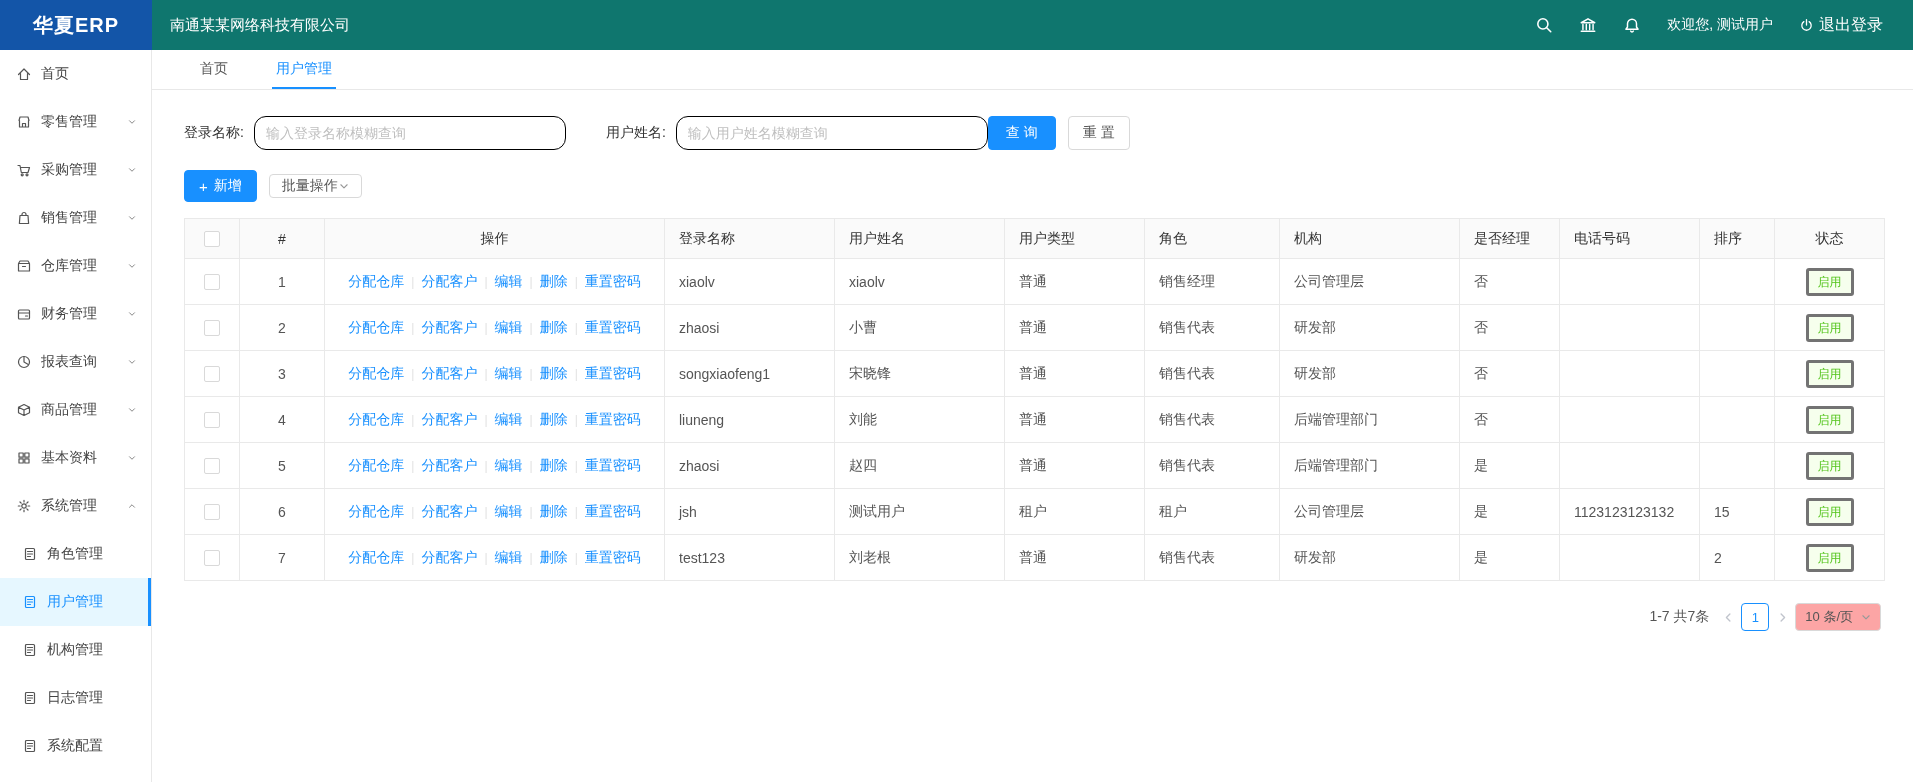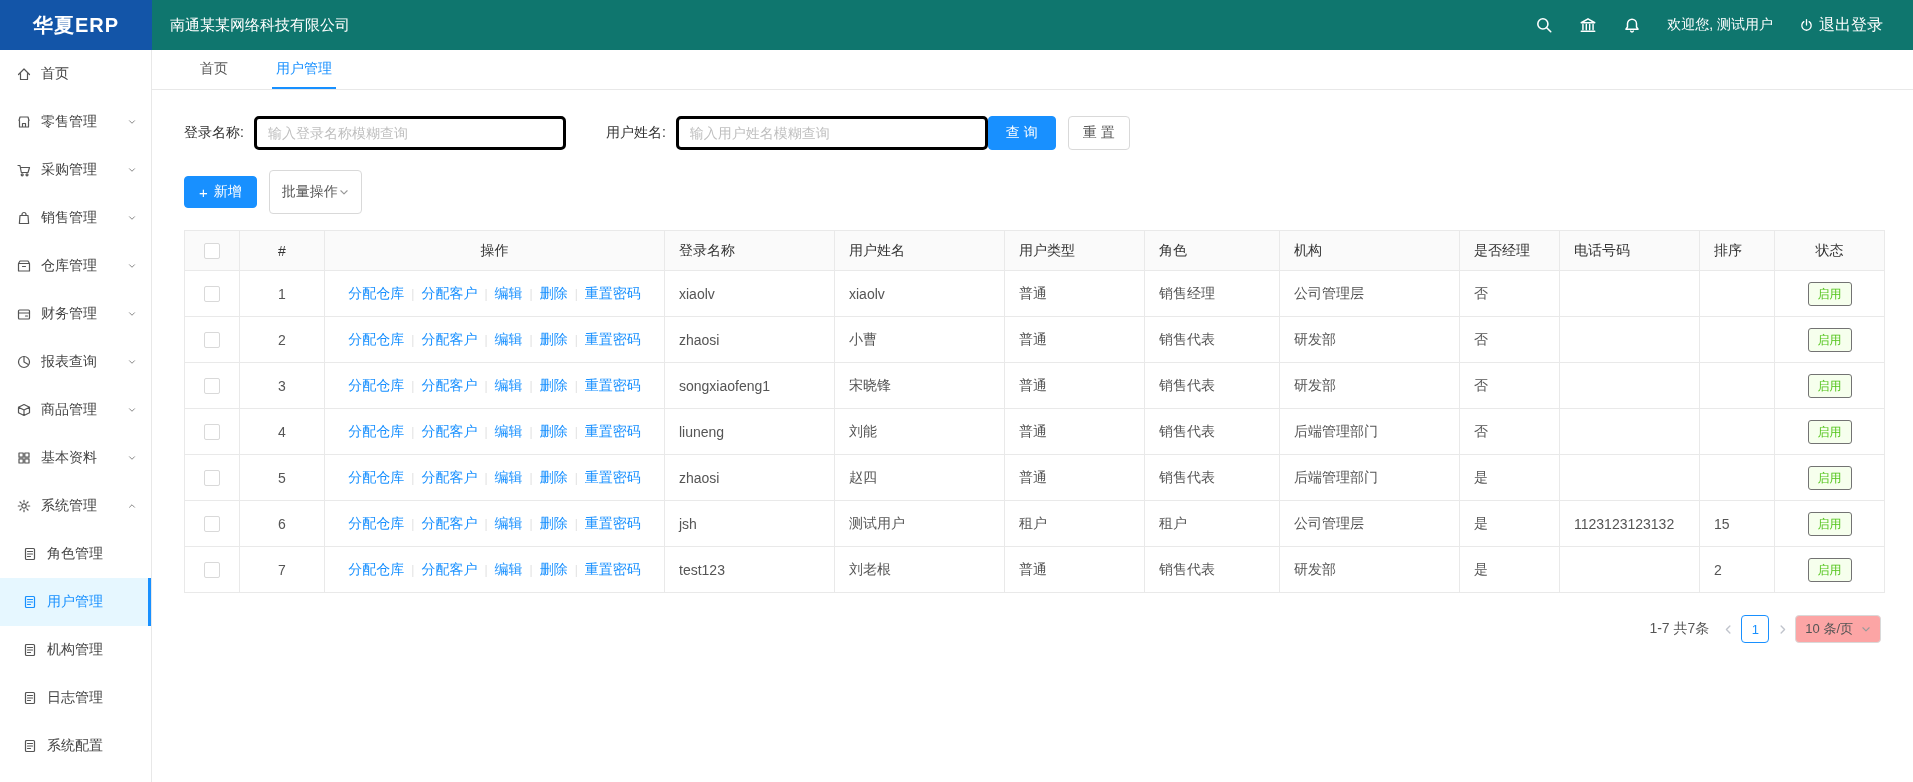--- a/index.html
+++ b/index.html
@@ -53,57 +53,57 @@
   .tab { display: flex; align-items: center; padding: 0 4px; margin-right: 40px; font-size: 14px; color: #595959; cursor: pointer; border-bottom: 2px solid transparent; }
   .tab.active { color: #1890ff; border-bottom-color: #1890ff; font-weight: 500; }
 
   .content { padding: 26px 32px 15px 32px; flex: 1; overflow: hidden; }
 
   
   .filter-row { display: flex; align-items: center; }
   .flabel { font-size: 14px; color: #333; margin-right: 10px; white-space: nowrap; }
   .flabel.second { margin-left: 40px; }
   .finput {
-    width: 312px; height: 34px; border: 3px solid #000000; border-radius: 5px;
+    width: 312px; height: 34px; border: 1px solid #000000; border-radius: 12px;
     padding: 0 11px; font-size: 14px; color: #7f1d1d; outline: none;
     font-family: "Liberation Sans", "DejaVu Sans", sans-serif;
   }
   .finput::placeholder { color: #bfbfbf; }
   .btn { height: 34px; border-radius: 4px; font-size: 14px; cursor: pointer; border: 1px solid transparent; display: inline-flex; align-items: center; justify-content: center; font-family: inherit; }
   .btn-primary { background: #1890ff; color: #fff; border-color: #1890ff; }
   .btn-default { background: #fff; color: #595959; border-color: #d9d9d9; }
   .btn-search { width: 68px; }
   .btn-reset { width: 62px; margin-left: 12px; }
 
   
   .toolbar-row { margin-top: 20px; display: flex; align-items: center; gap: 12px; }
   .btn-add { height: 32px; padding: 0 14px; gap: 6px; }
   .plus { font-size: 15px; line-height: 1; }
-  .btn-batch { height: 44px; padding: 0 12px; gap: 1px; }
+  .btn-batch { height: 24px; padding: 0 12px; gap: 1px; }
   .caret { width: 10px; height: 10px; display: inline-flex; color: #999; }
   .caret svg { width: 10px; height: 10px; }
 
   
   table { margin-top: 16px; width: 100%; border-collapse: collapse; table-layout: fixed; }
   th, td { border: 1px solid #e9e9e9; font-size: 14px; font-weight: normal; padding: 0 14px; overflow: hidden; white-space: nowrap; }
   th { background: #fafafa; height: 40px; color: #333; }
   td { height: 46px; color: #555; }
   .c-center { text-align: center; padding: 0 4px; }
   th { text-align: left; }
   th.c-center { text-align: center; }
   .c-ops { text-align: center; padding: 0 4px; }
   .cb {
     width: 16px; height: 16px; display: inline-block; vertical-align: middle;
     border: 1px solid #d9d9d9; border-radius: 2px; background: #fff; cursor: pointer;
   }
   .op { color: #1890ff; text-decoration: none; cursor: pointer; }
   .sep { color: #e2e2e2; margin: 0 7px; font-size: 12px; }
   .tag {
     display: inline-block; padding: 2px 9px; font-size: 12px; line-height: 18px;
-    color: #52c41a; background: #f6ffed; border: 1px solid #737373; border-radius: 3px;
+    color: #52c41a; background: #f6ffed; border: 3px solid #737373; border-radius: 3px;
   }
 
   
   .pagination { margin-top: 22px; display: flex; align-items: center; justify-content: flex-end; color: #555; font-size: 14px; }
   .pg-total { margin-right: 6px; }
   .pg-arrow { width: 26px; height: 28px; display: inline-flex; align-items: center; justify-content: center; color: #c0c4cc; cursor: pointer; }
   .pg-arrow svg { width: 11px; height: 11px; }
   .pg-page {
     min-width: 28px; height: 28px; border: 1px solid #1890ff; border-radius: 4px;
     color: #1890ff; display: inline-flex; align-items: center; justify-content: center;

